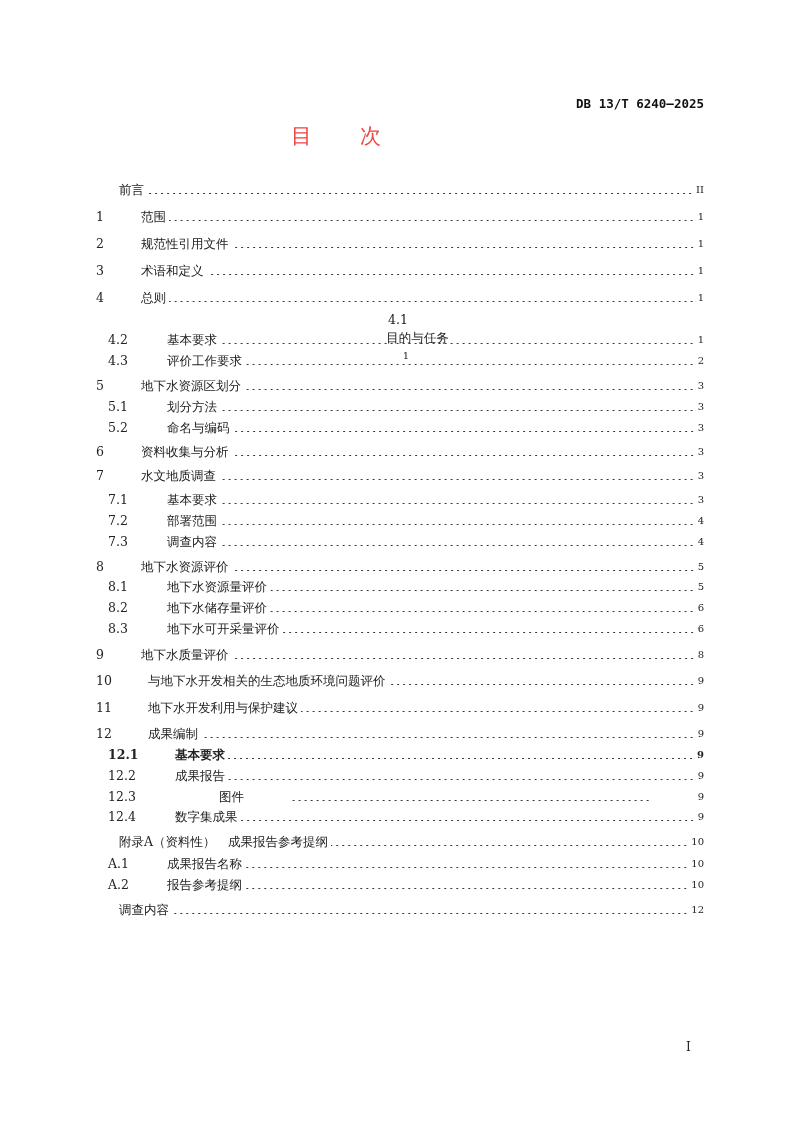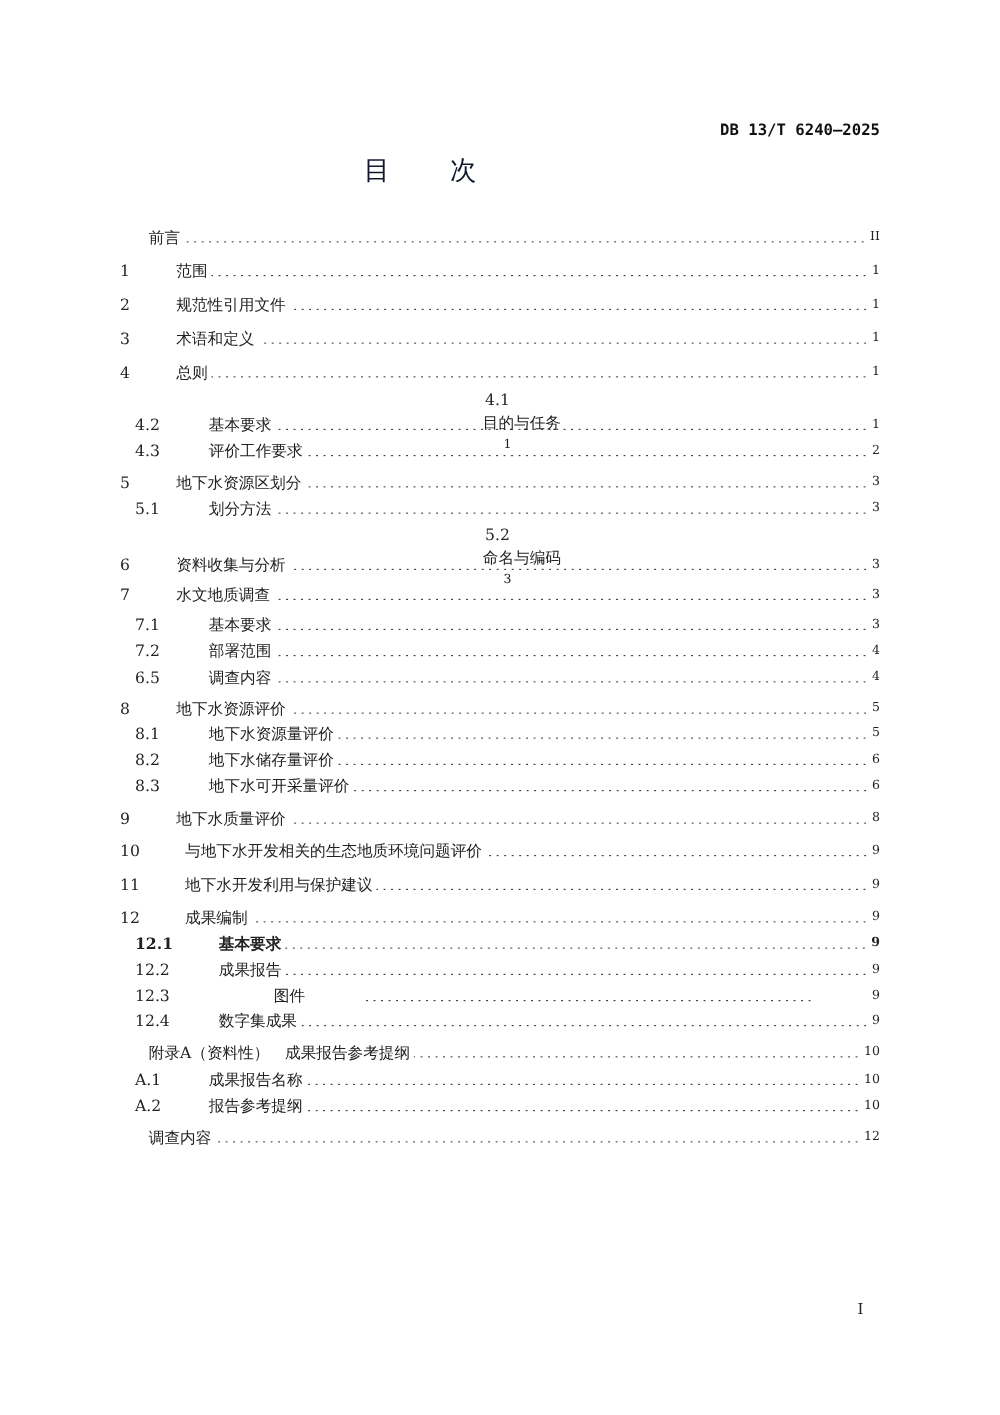--- a/index.html
+++ b/index.html
@@ -1,21 +1,21 @@
 <!DOCTYPE html>
 <html><head>
 <meta charset="utf-8">
 <style>
   html, body { margin: 0; padding: 0; background: #ffffff; }
   body { width: 800px; height: 1132px; position: relative; overflow: hidden;
          font-family: "DejaVu Serif", "Liberation Serif", serif; color: #1a1a1a; }
   .doc-code { position: absolute; top: 96px; right: 96px; font-family: "DejaVu Sans Mono", "Liberation Mono", monospace;
               font-size: 12.5px; font-weight: bold; letter-spacing: 0px; color: #111; }
   .title { position: absolute; top: 122px; left: 0; width: 672px; text-align: center;
-           font-family: "DejaVu Sans", "Liberation Sans", sans-serif; font-size: 21px; color: #0f172a; }
+           font-family: "DejaVu Sans", "Liberation Sans", sans-serif; font-size: 21px; color: #ef4444; }
   .title span { display: inline-block; }
   .title .gap { width: 48px; }
   .toc { position: absolute; left: 96px; width: 608px; top: 0; }
   .toc-row { position: absolute; left: 0; width: 608px; height: 18px; display: flex; align-items: center;
              font-size: 12.5px; line-height: 18px; white-space: nowrap; }
   .toc-row.lvl2 { left: 12px; width: 596px; }
   .num { display: inline-block; color: #222; }
   .lvl1 .num { min-width: 22px; }
   .lvl1 .num.wide { min-width: 29px; }
   .lvl2 .num { min-width: 36px; }
@@ -90,21 +90,21 @@
       <span class="label">地下水资源区划分</span>
       <span class="leader"></span>
       <span class="page">3</span>
     </div>
     <div class="toc-row lvl2" style="top: 398px;">
       <span class="num">5.1</span>
       <span class="label">划分方法</span>
       <span class="leader"></span>
       <span class="page">3</span>
     </div>
-    <div class="toc-row lvl2" style="top: 419px; flex-direction: column;">
+    <div class="toc-row lvl2" style="top: 419px;">
       <span class="num">5.2</span>
       <span class="label">命名与编码</span>
       <span class="leader"></span>
       <span class="page">3</span>
     </div>
     <div class="toc-row lvl1" style="top: 443px;">
       <span class="num">6</span>
       <span class="label">资料收集与分析</span>
       <span class="leader"></span>
       <span class="page">3</span>
@@ -121,21 +121,21 @@
       <span class="leader"></span>
       <span class="page">3</span>
     </div>
     <div class="toc-row lvl2" style="top: 512px;">
       <span class="num">7.2</span>
       <span class="label">部署范围</span>
       <span class="leader"></span>
       <span class="page">4</span>
     </div>
     <div class="toc-row lvl2" style="top: 533px;">
-      <span class="num">6.5</span>
+      <span class="num">7.3</span>
       <span class="label">调查内容</span>
       <span class="leader"></span>
       <span class="page">4</span>
     </div>
     <div class="toc-row lvl1" style="top: 558px;">
       <span class="num">8</span>
       <span class="label">地下水资源评价</span>
       <span class="leader"></span>
       <span class="page">5</span>
     </div>

